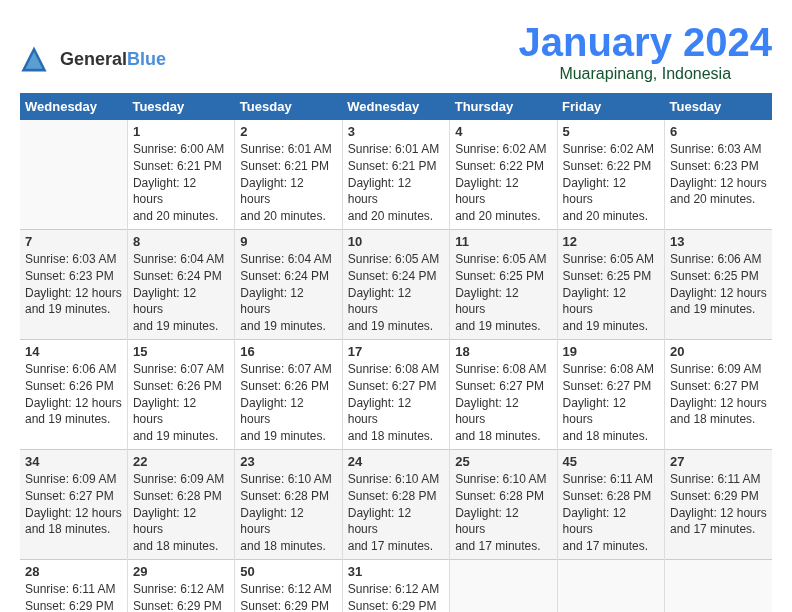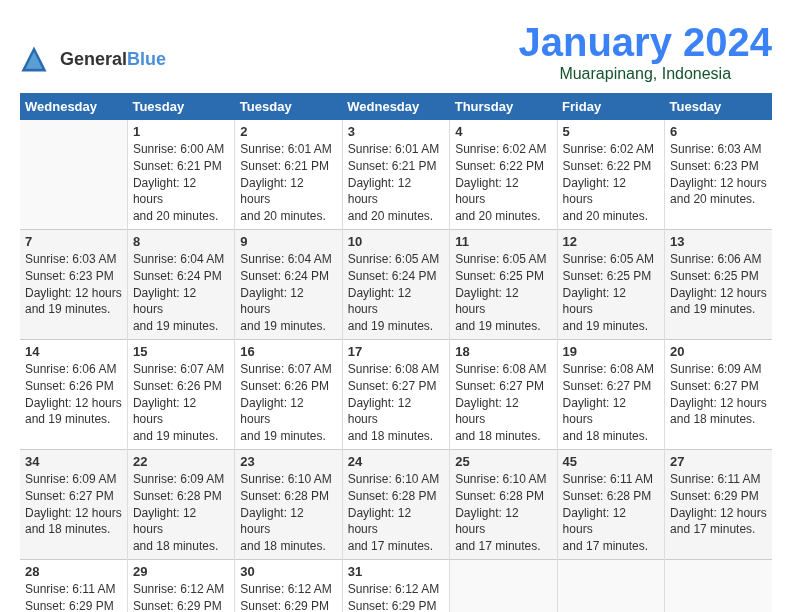--- a/index.html
+++ b/index.html
@@ -336,21 +336,21 @@
 and 17 minutes.</div>
         </td>
         <td>
           <span class="day-number">29</span>
           <div class="day-info" style="white-space: pre-line;">Sunrise: 6:12 AM
 Sunset: 6:29 PM
 Daylight: 12 hours
 and 17 minutes.</div>
         </td>
         <td>
-          <span class="day-number">30</span>
+          <span class="day-number">50</span>
           <div class="day-info" style="white-space: pre-line;">Sunrise: 6:12 AM
 Sunset: 6:29 PM
 Daylight: 12 hours
 and 16 minutes.</div>
         </td>
         <td>
           <span class="day-number">31</span>
           <div class="day-info" style="white-space: pre-line;">Sunrise: 6:12 AM
 Sunset: 6:29 PM
 Daylight: 12 hours

